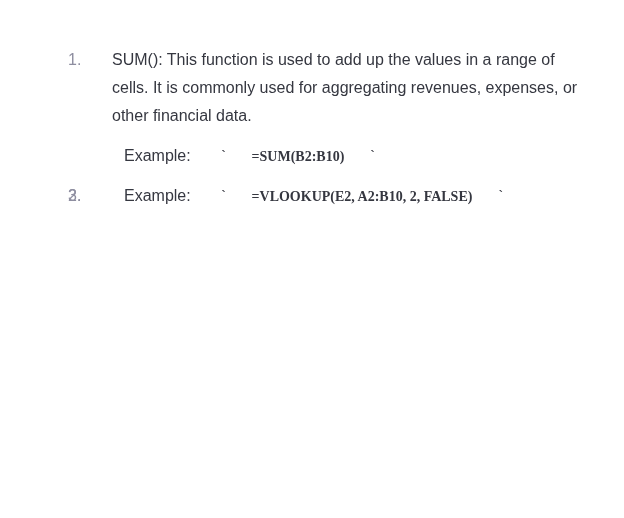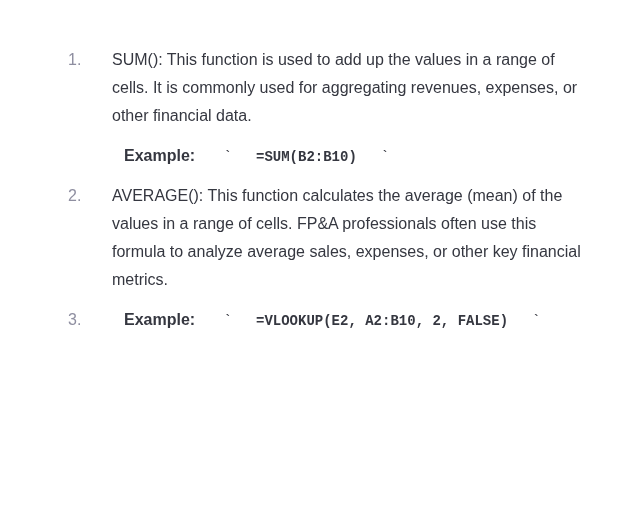--- a/index.html
+++ b/index.html
@@ -32,24 +32,23 @@
       left: 0;
       top: 0;
       color: #8e8ea0;
       font-size: 16px;
     }
     .para {
       color: #353740;
     }
     .example-label {
       color: #353740;
-      font-weight: bold;
     }
     code {
-      font-family: Liberation Mono, monospace;
+      font-family: Liberation Serif, serif;
       font-size: 14px;
       font-weight: 700;
       color: #353740;
     }
     .backtick {
       font-family: "SFMono-Regular", Consolas, "Liberation Mono", Menlo, monospace;
       font-size: 14px;
       color: #353740;
     }
   </style>
@@ -57,20 +56,19 @@
 <body>
 
 <ol>
   <li>
     <div class="para">SUM(): This function is used to add up the values in a range of cells. It is commonly used for aggregating revenues, expenses, or other financial data.</div>
     <div class="para">
       <span class="example-label">Example: </span><span class="backtick">`</span><code>=SUM(B2:B10)</code><span class="backtick">`</span>
     </div>
   </li>
   <li>
-    <div class="para">AVERAGE(): This function calculates the average (mean) of the values in a range of cells. FP&amp;A professionals often use this formula to analyze average sales, expenses, or other key financial metrics.</div>
   </li>
   <li>
     <div class="para">
       <span class="example-label">Example: </span><span class="backtick">`</span><code>=VLOOKUP(E2, A2:B10, 2, FALSE)</code><span class="backtick">`</span>
     </div>
   </li>
 </ol>
 
 </body></html>

